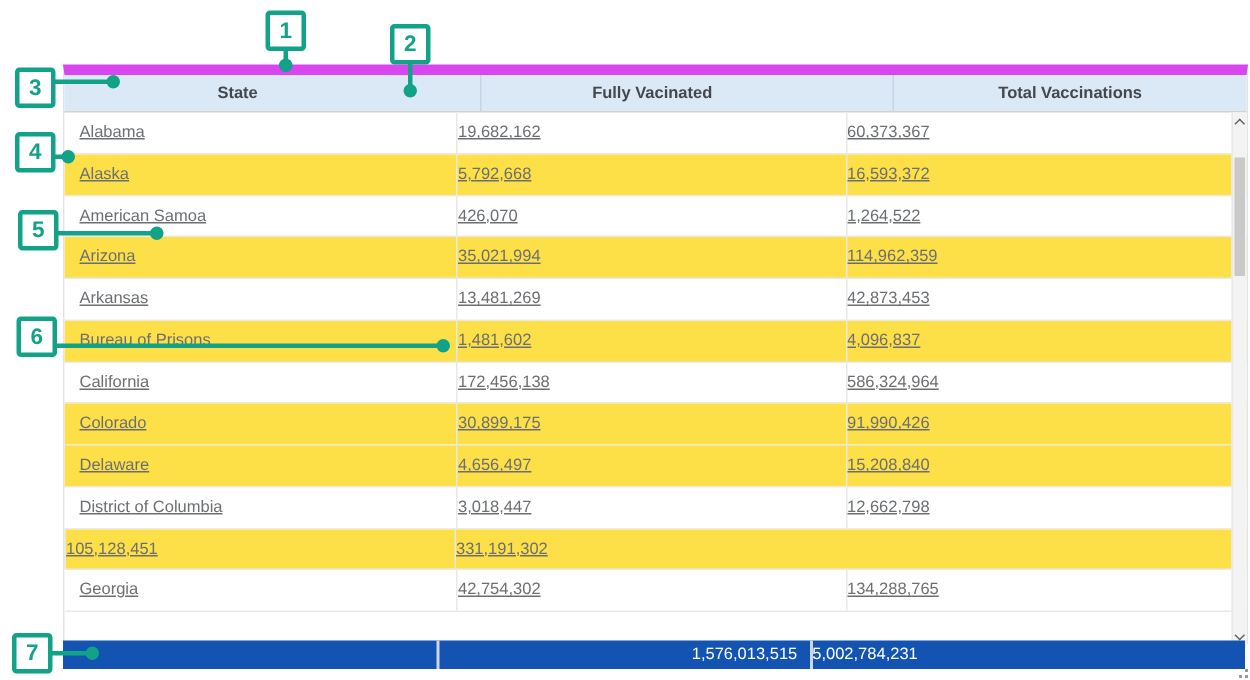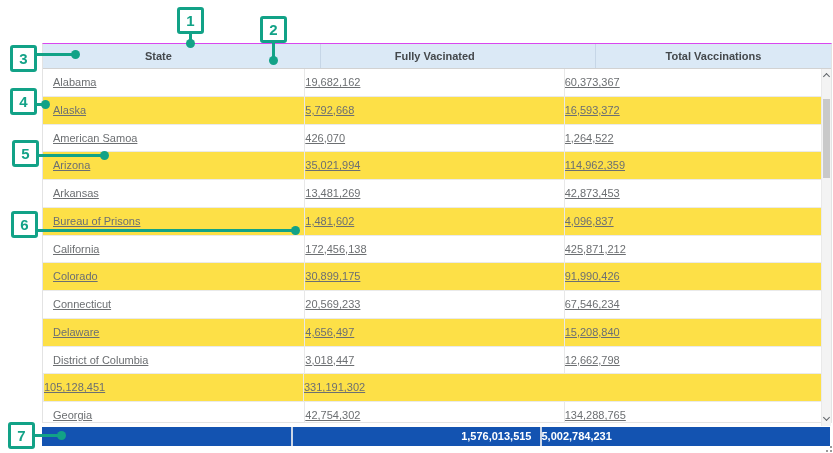--- a/index.html
+++ b/index.html
@@ -5,21 +5,21 @@
   * { margin:0; padding:0; box-sizing:border-box; }
   html,body { background:#ffffff; }
   #app {
     position:relative; width:833px; height:453px; overflow:hidden;
     background:#ffffff; font-family:"Liberation Sans", sans-serif;
   }
 
   
   .table-wrap {
     position:absolute; left:42px; top:43px; width:790px;
-    border-top:1px solid #d946ef; border-left:1px solid #e3e3e3; border-right:1px solid #e3e3e3;
+    border-top:7px solid #d946ef; border-left:1px solid #e3e3e3; border-right:1px solid #e3e3e3;
     background:#ffffff;
   }
   .thead {
     display:flex; height:25px; background:#dbe9f6; border-bottom:1px solid #d2d2d2;
   }
   .th {
     font-size:11px; font-weight:bold; color:#44484c; text-align:center; line-height:24px;
     overflow:hidden; white-space:nowrap;
   }
   .c1 { width:262px; }
@@ -51,21 +51,21 @@
   }
   .chev-up { top:5px; transform:rotate(45deg); }
   .chev-down { top:3px; transform:rotate(225deg); }
   .sb-thumb { position:absolute; left:1px; top:30px; width:7px; height:79px; background:#c9c9c9; }
 
   
   .total-row {
     position:absolute; left:42px; top:427px; width:788px; height:19px;
     background:#1353b1; display:flex; color:#ffffff;
   }
-  .tc { font-size:11px; font-weight:bold; line-height:19px; white-space:nowrap; }
+  .tc { font-size:11px; font-weight:normal; line-height:19px; white-space:nowrap; }
   .tc.c2 { text-align:right; padding-right:8px; border-left:2px solid #ccd6e6; }
   .tc.c3 { width:304px; text-align:left; padding-right:20px; border-left:2px solid #ccd6e6; }
 
   
   .grip { position:absolute; left:824px; top:444px; width:9px; height:9px; }
   .grip span { position:absolute; width:2px; height:2px; background:#9a9a9a; }
   .grip .d1 { right:1px; bottom:1px; }
   .grip .d2 { right:5px; bottom:1px; }
   .grip .d3 { right:1px; bottom:5px; }
 
@@ -117,31 +117,26 @@
     <div class="cell c3">42,873,453</div>
   </div>
         <div class="row alt">
     <div class="cell c1">Bureau of Prisons</div>
     <div class="cell c2">1,481,602</div>
     <div class="cell c3">4,096,837</div>
   </div>
         <div class="row">
     <div class="cell c1">California</div>
     <div class="cell c2">172,456,138</div>
-    <div class="cell c3">425,871,212</div>
+    <div class="cell c3">586,324,964</div>
   </div>
         <div class="row alt">
     <div class="cell c1">Colorado</div>
     <div class="cell c2">30,899,175</div>
     <div class="cell c3">91,990,426</div>
-  </div>
-        <div class="row">
-    <div class="cell c1">Connecticut</div>
-    <div class="cell c2">20,569,233</div>
-    <div class="cell c3">67,546,234</div>
   </div>
         <div class="row alt">
     <div class="cell c1">Delaware</div>
     <div class="cell c2">4,656,497</div>
     <div class="cell c3">15,208,840</div>
   </div>
         <div class="row">
     <div class="cell c1">District of Columbia</div>
     <div class="cell c2">3,018,447</div>
     <div class="cell c3">12,662,798</div>

